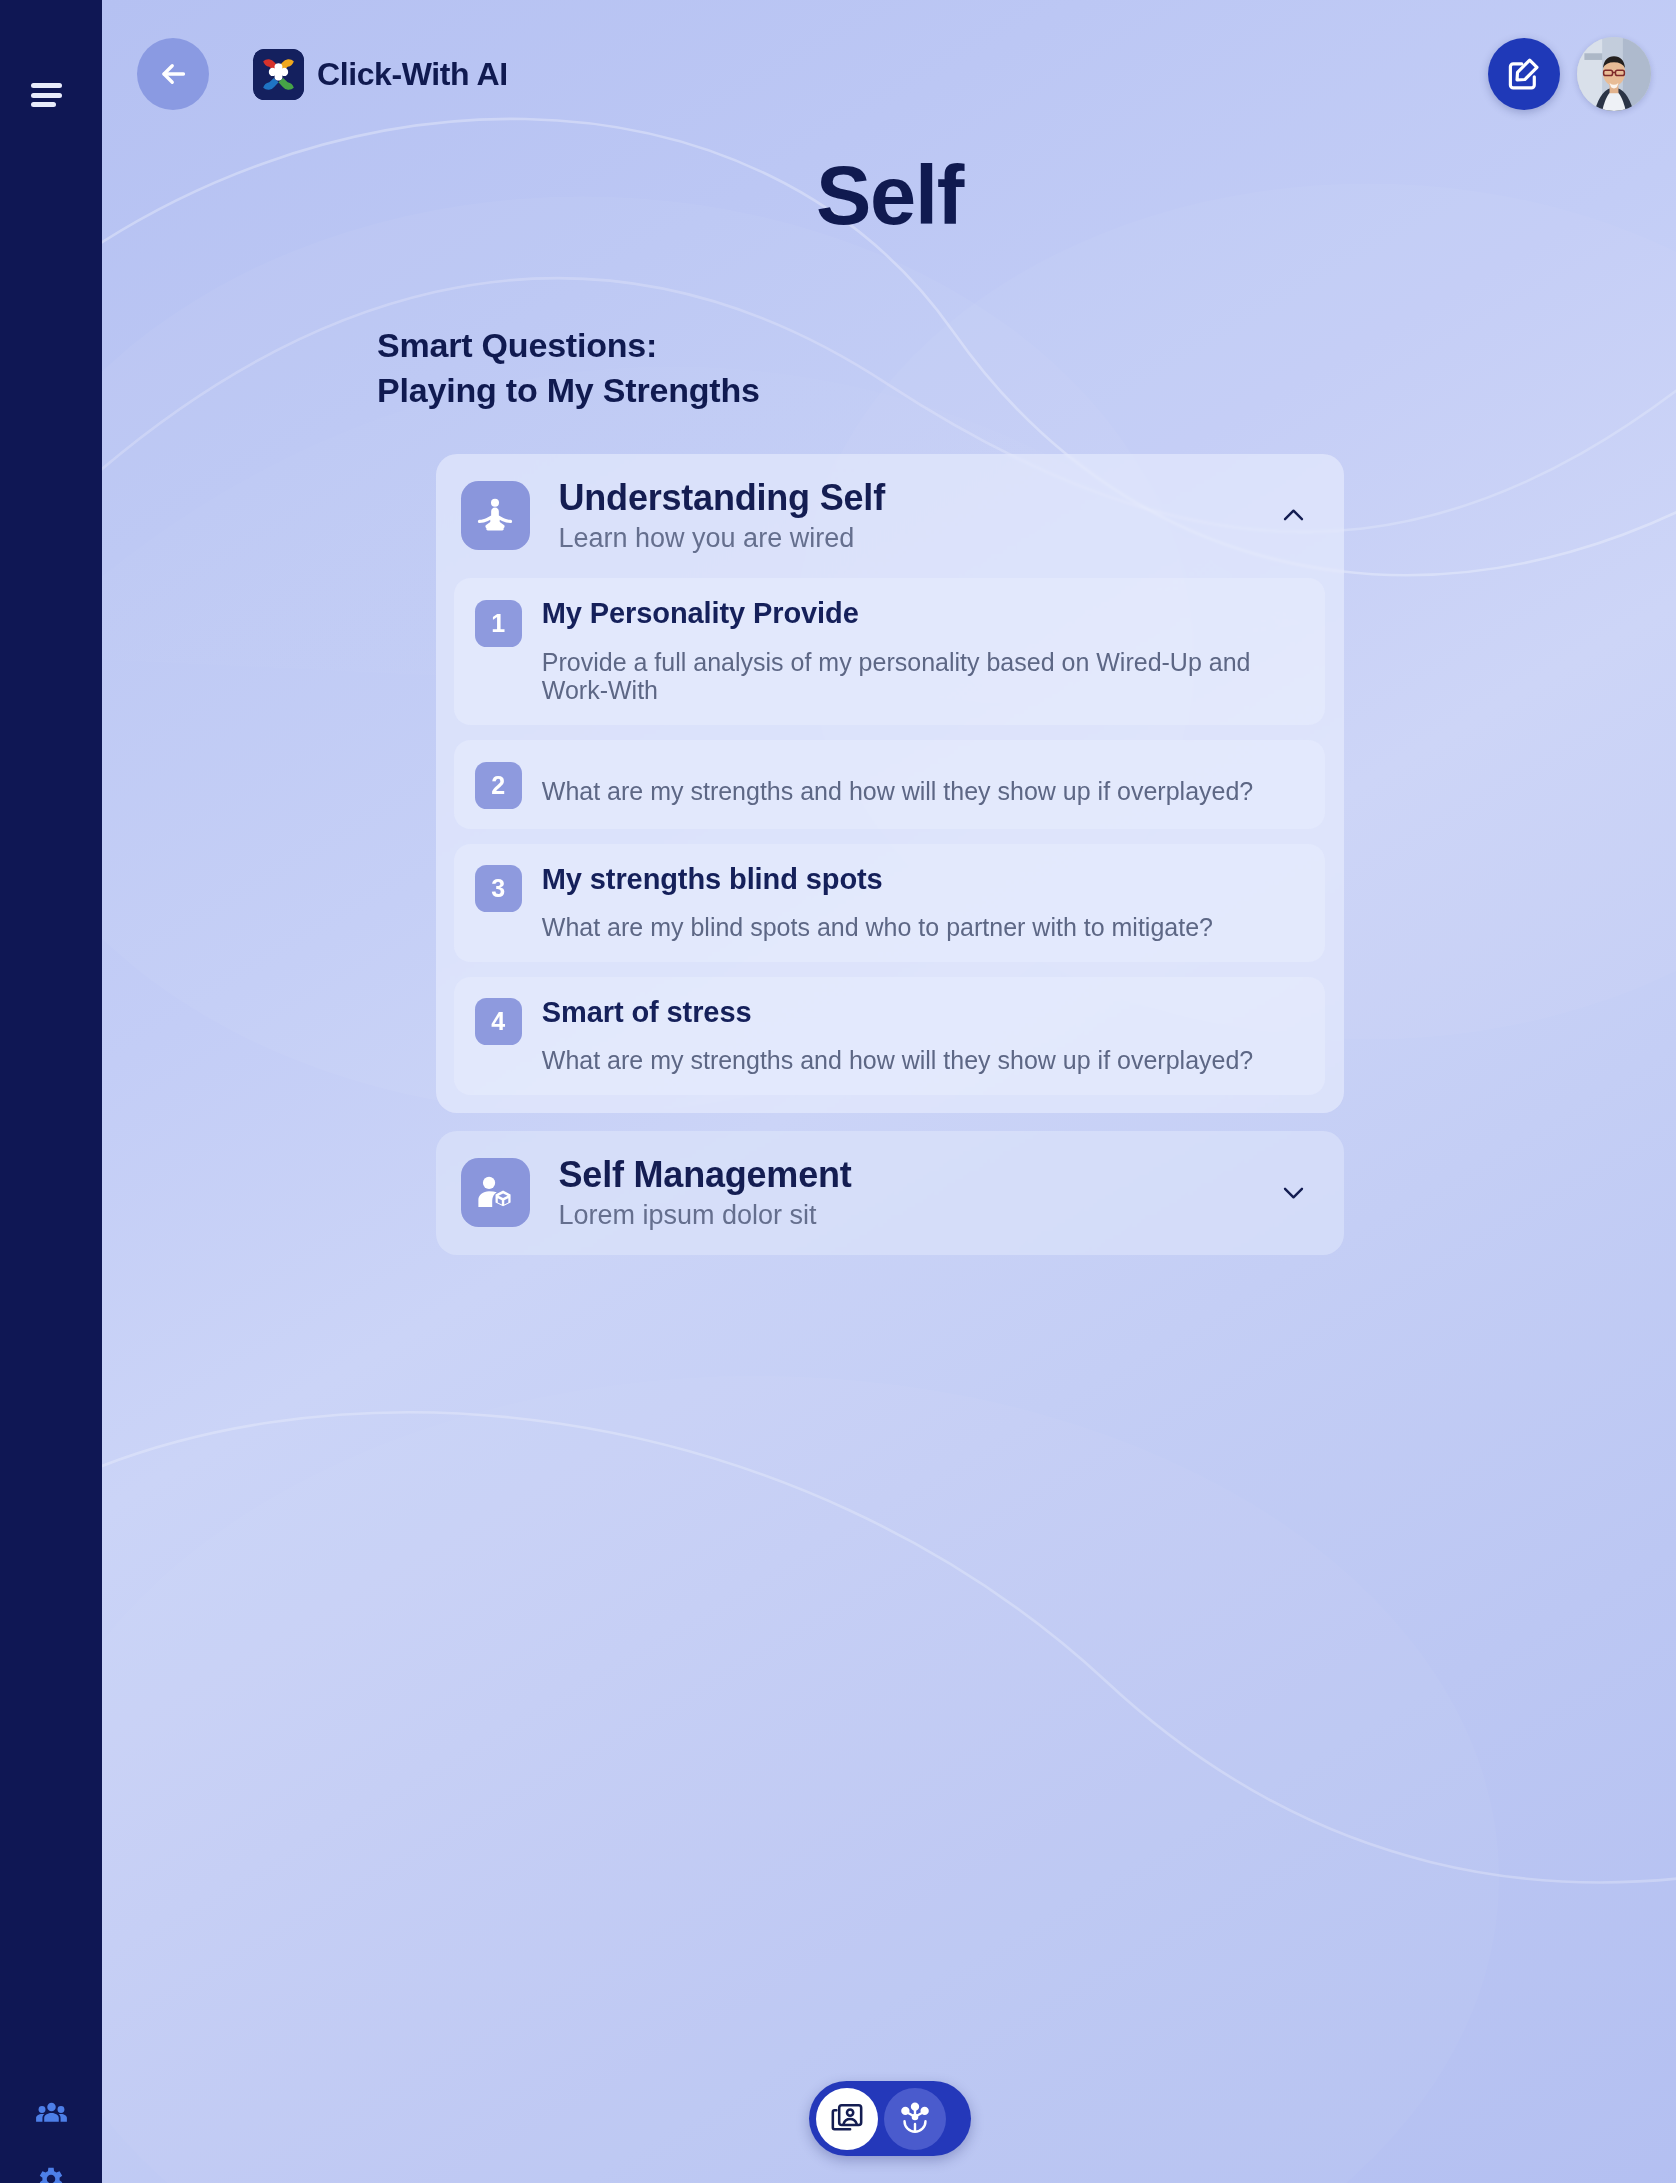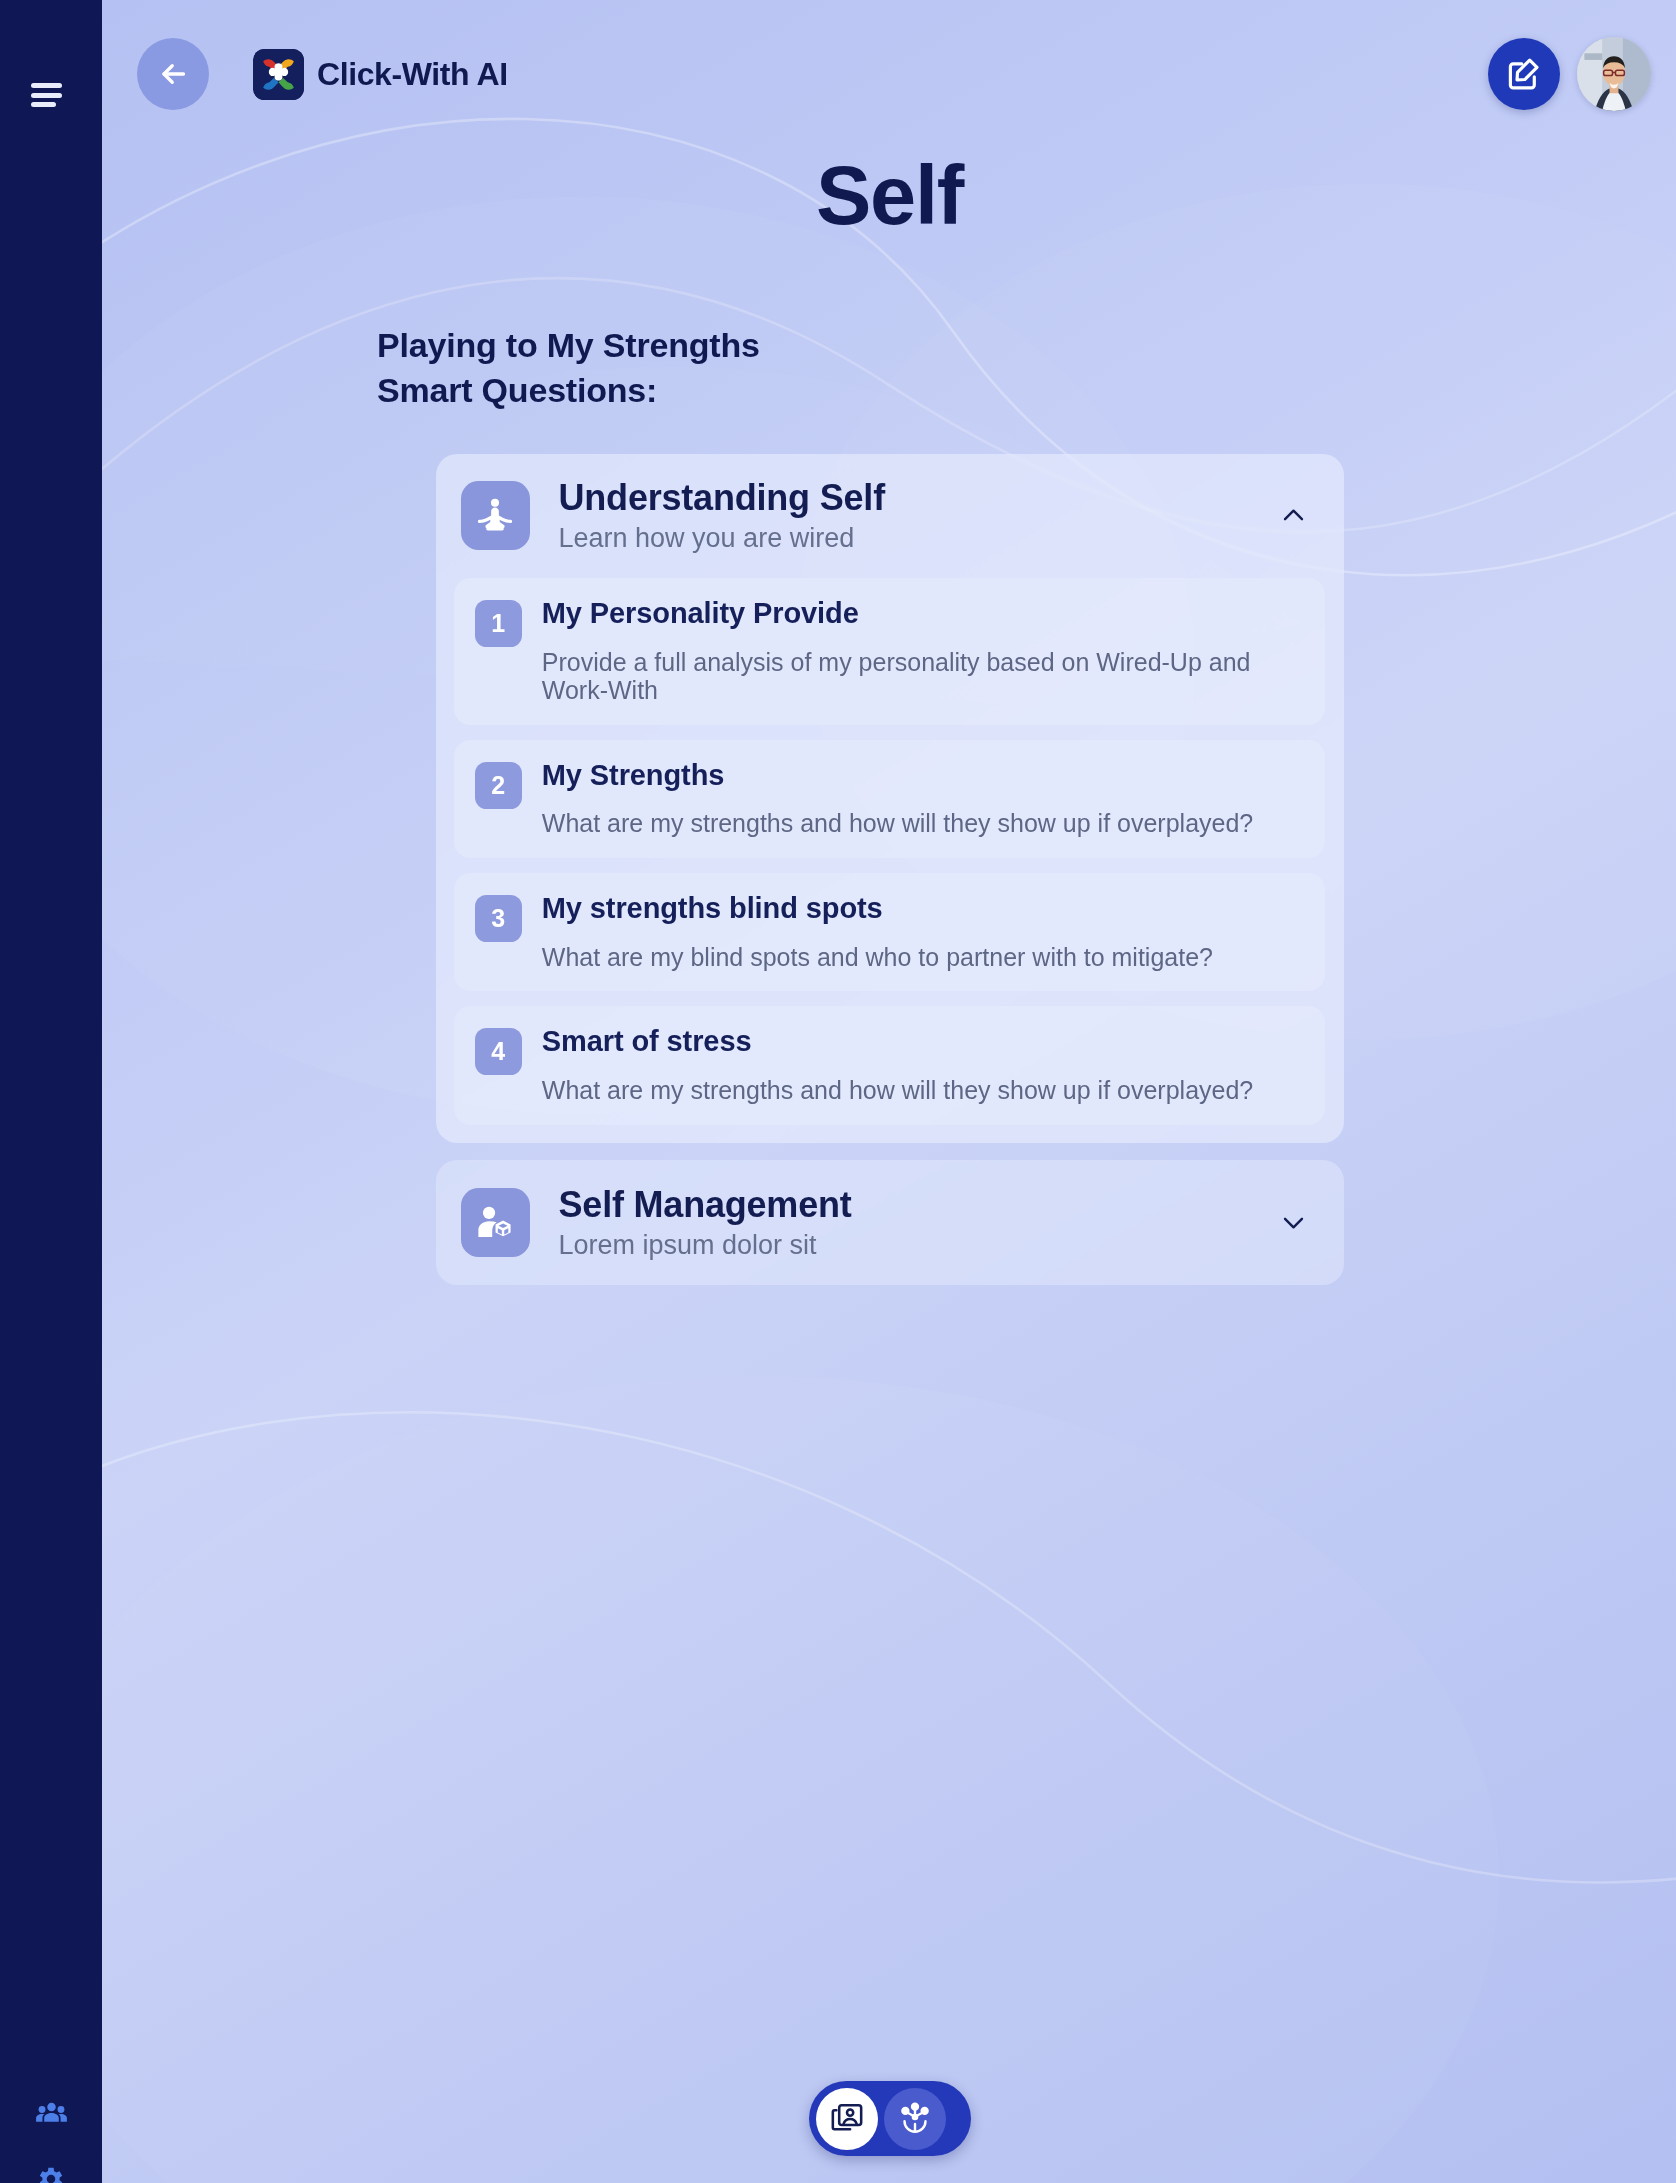--- a/index.html
+++ b/index.html
@@ -413,22 +413,22 @@
             <line x1="48" y1="48" x2="52" y2="48" stroke="#7e2b2b" stroke-width="2"></line>
             <path d="M44 62 q6 5 12 0 l-2 6 q-4 3 -8 0z" fill="#ffffff" opacity="0.85"></path>
           </svg>
         </div>
       </div>
     </header>
 
     <h1 class="page-title">Self</h1>
 
     <div class="section-heading">
+      <div>Smart Questions:</div>
       <div>Playing to My Strengths</div>
-      <div>Smart Questions:</div>
     </div>
 
     <section class="panels">
 
       <div class="panel">
         <div class="panel-head">
           <div class="panel-icon">
             <svg width="42" height="42" viewBox="0 0 24 24" fill="#ffffff">
               <circle cx="12" cy="4.4" r="2.3"></circle>
               <path d="M12 7.2c-1.3 0-2.2 1-2.2 2.2v2.3l-2.6 1.5c-1.3.7-2.7 1-4.1 1a.9.9 0 0 0 0 1.8 11 11 0 0 0 4.9-1.2l1.3-.7v1.3l-2.4 1.8a1 1 0 0 0 .6 1.8h9a1 1 0 0 0 .6-1.8l-2.4-1.8v-1.3l1.3.7a11 11 0 0 0 4.9 1.2.9.9 0 0 0 0-1.8c-1.4 0-2.8-.3-4.1-1l-2.6-1.5V9.4c0-1.2-.9-2.2-2.2-2.2z"></path>
@@ -450,21 +450,20 @@
           <div class="qrow">
             <div class="qnum">1</div>
             <div class="qtext">
               <div class="qtitle">My Personality Provide</div>
               <div class="qsub">Provide a full analysis of my personality based on Wired-Up and Work-With</div>
             </div>
           </div>
           <div class="qrow">
             <div class="qnum">2</div>
             <div class="qtext">
-              <div class="qtitle">My Strengths</div>
               <div class="qsub">What are my strengths and how will they show up if overplayed?</div>
             </div>
           </div>
           <div class="qrow">
             <div class="qnum">3</div>
             <div class="qtext">
               <div class="qtitle">My strengths blind spots</div>
               <div class="qsub">What are my blind spots and who to partner with to mitigate?</div>
             </div>
           </div>

